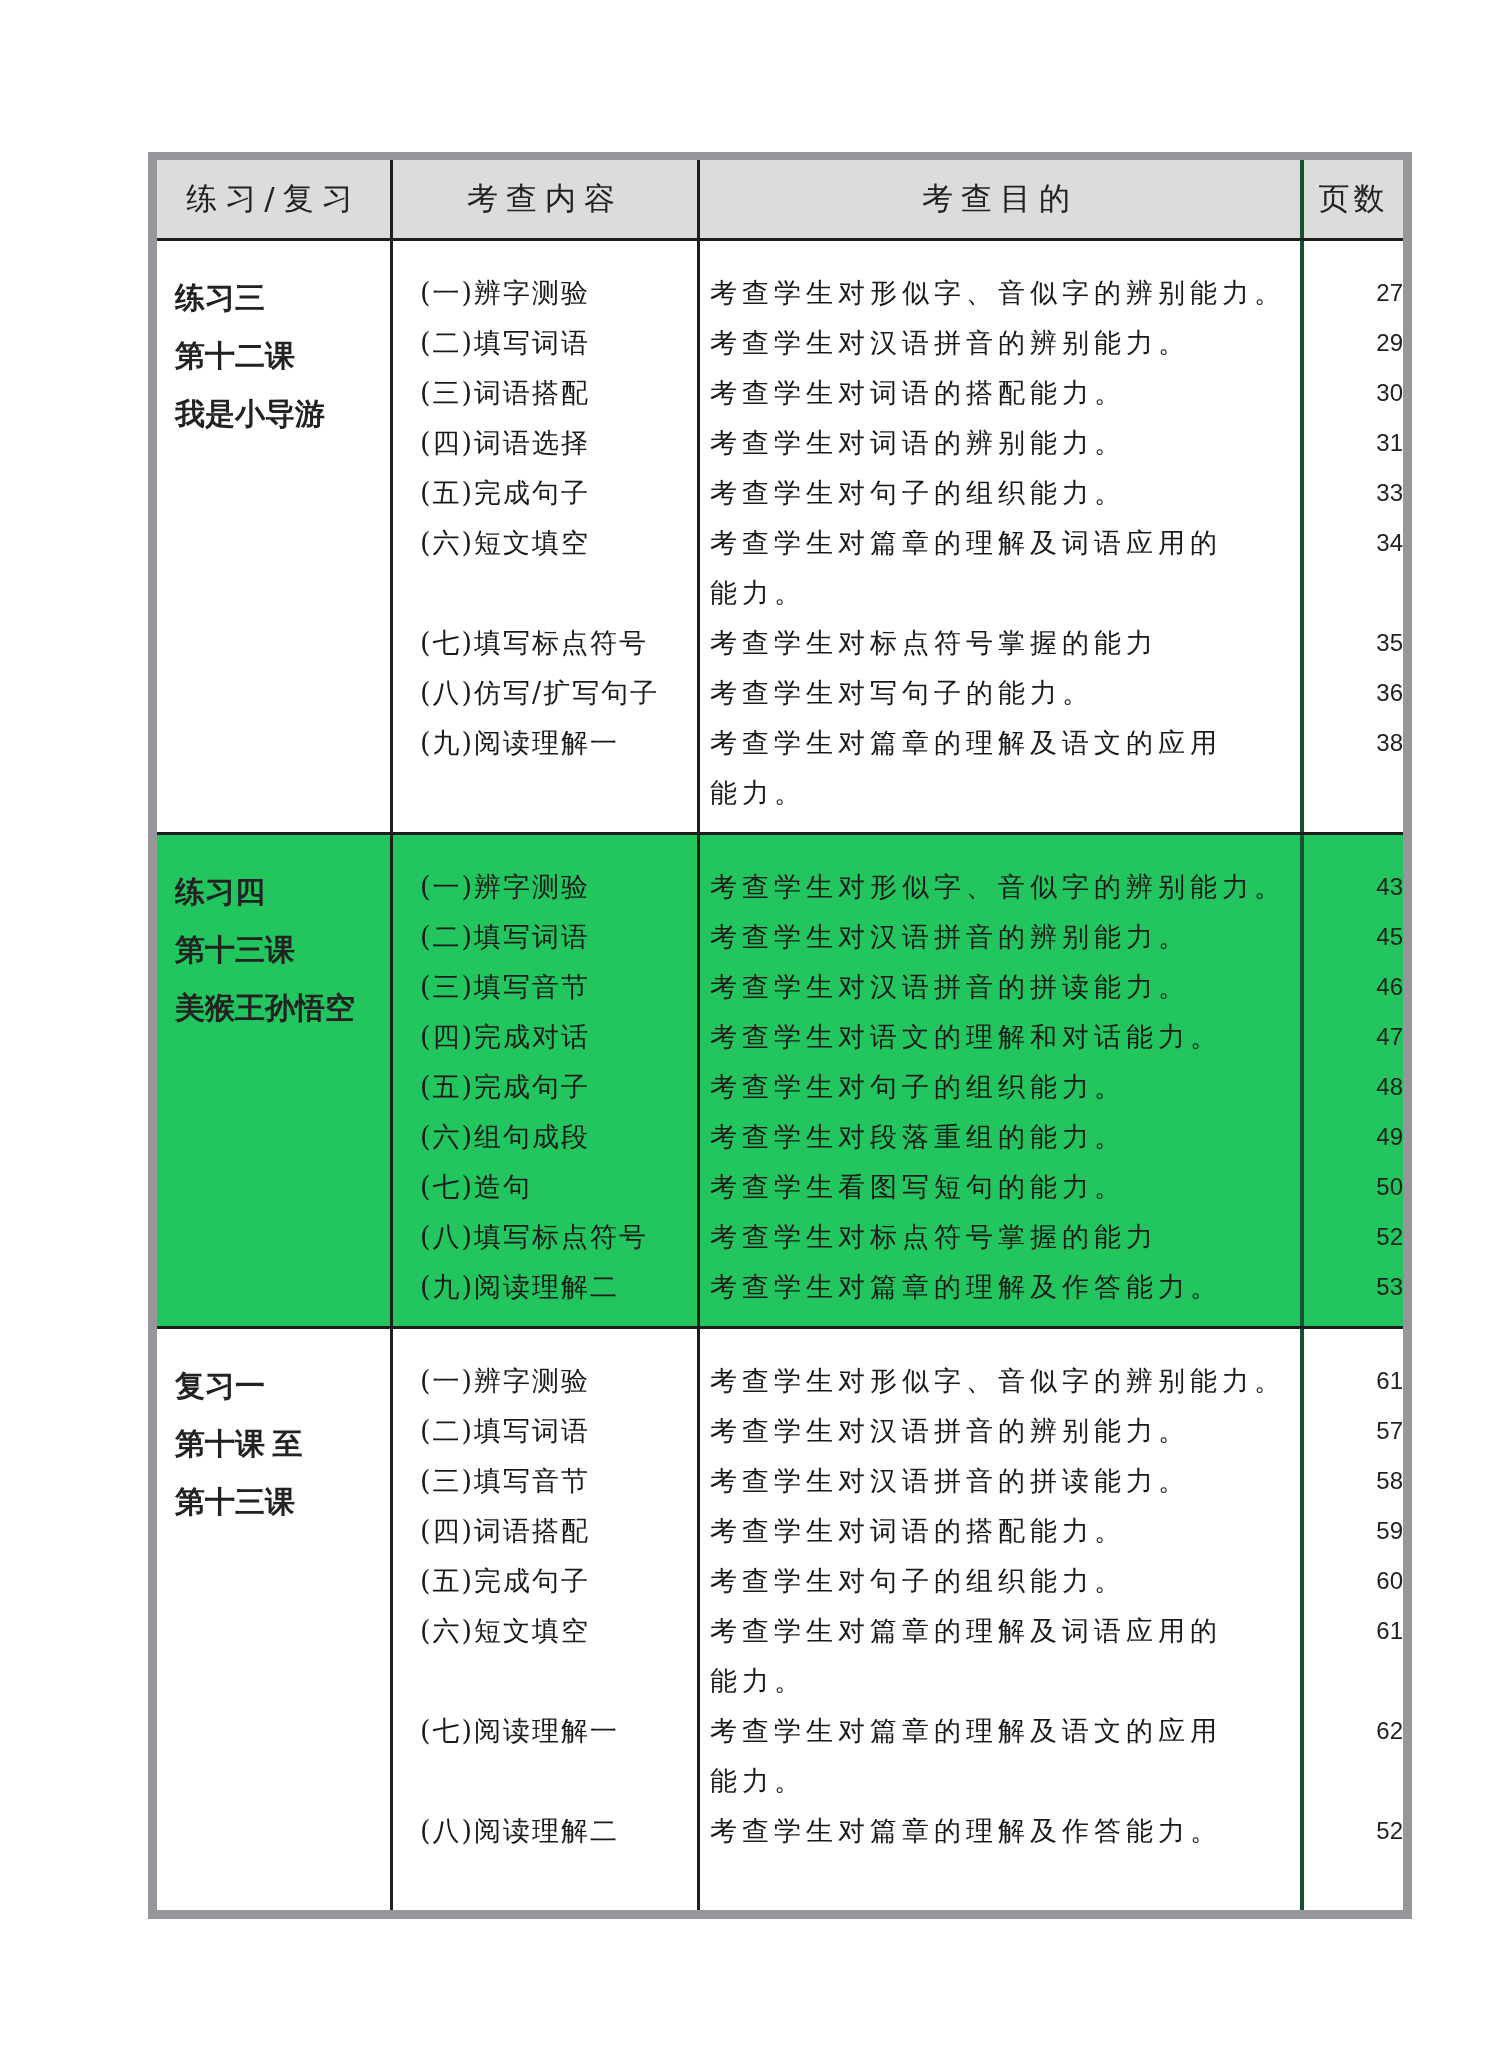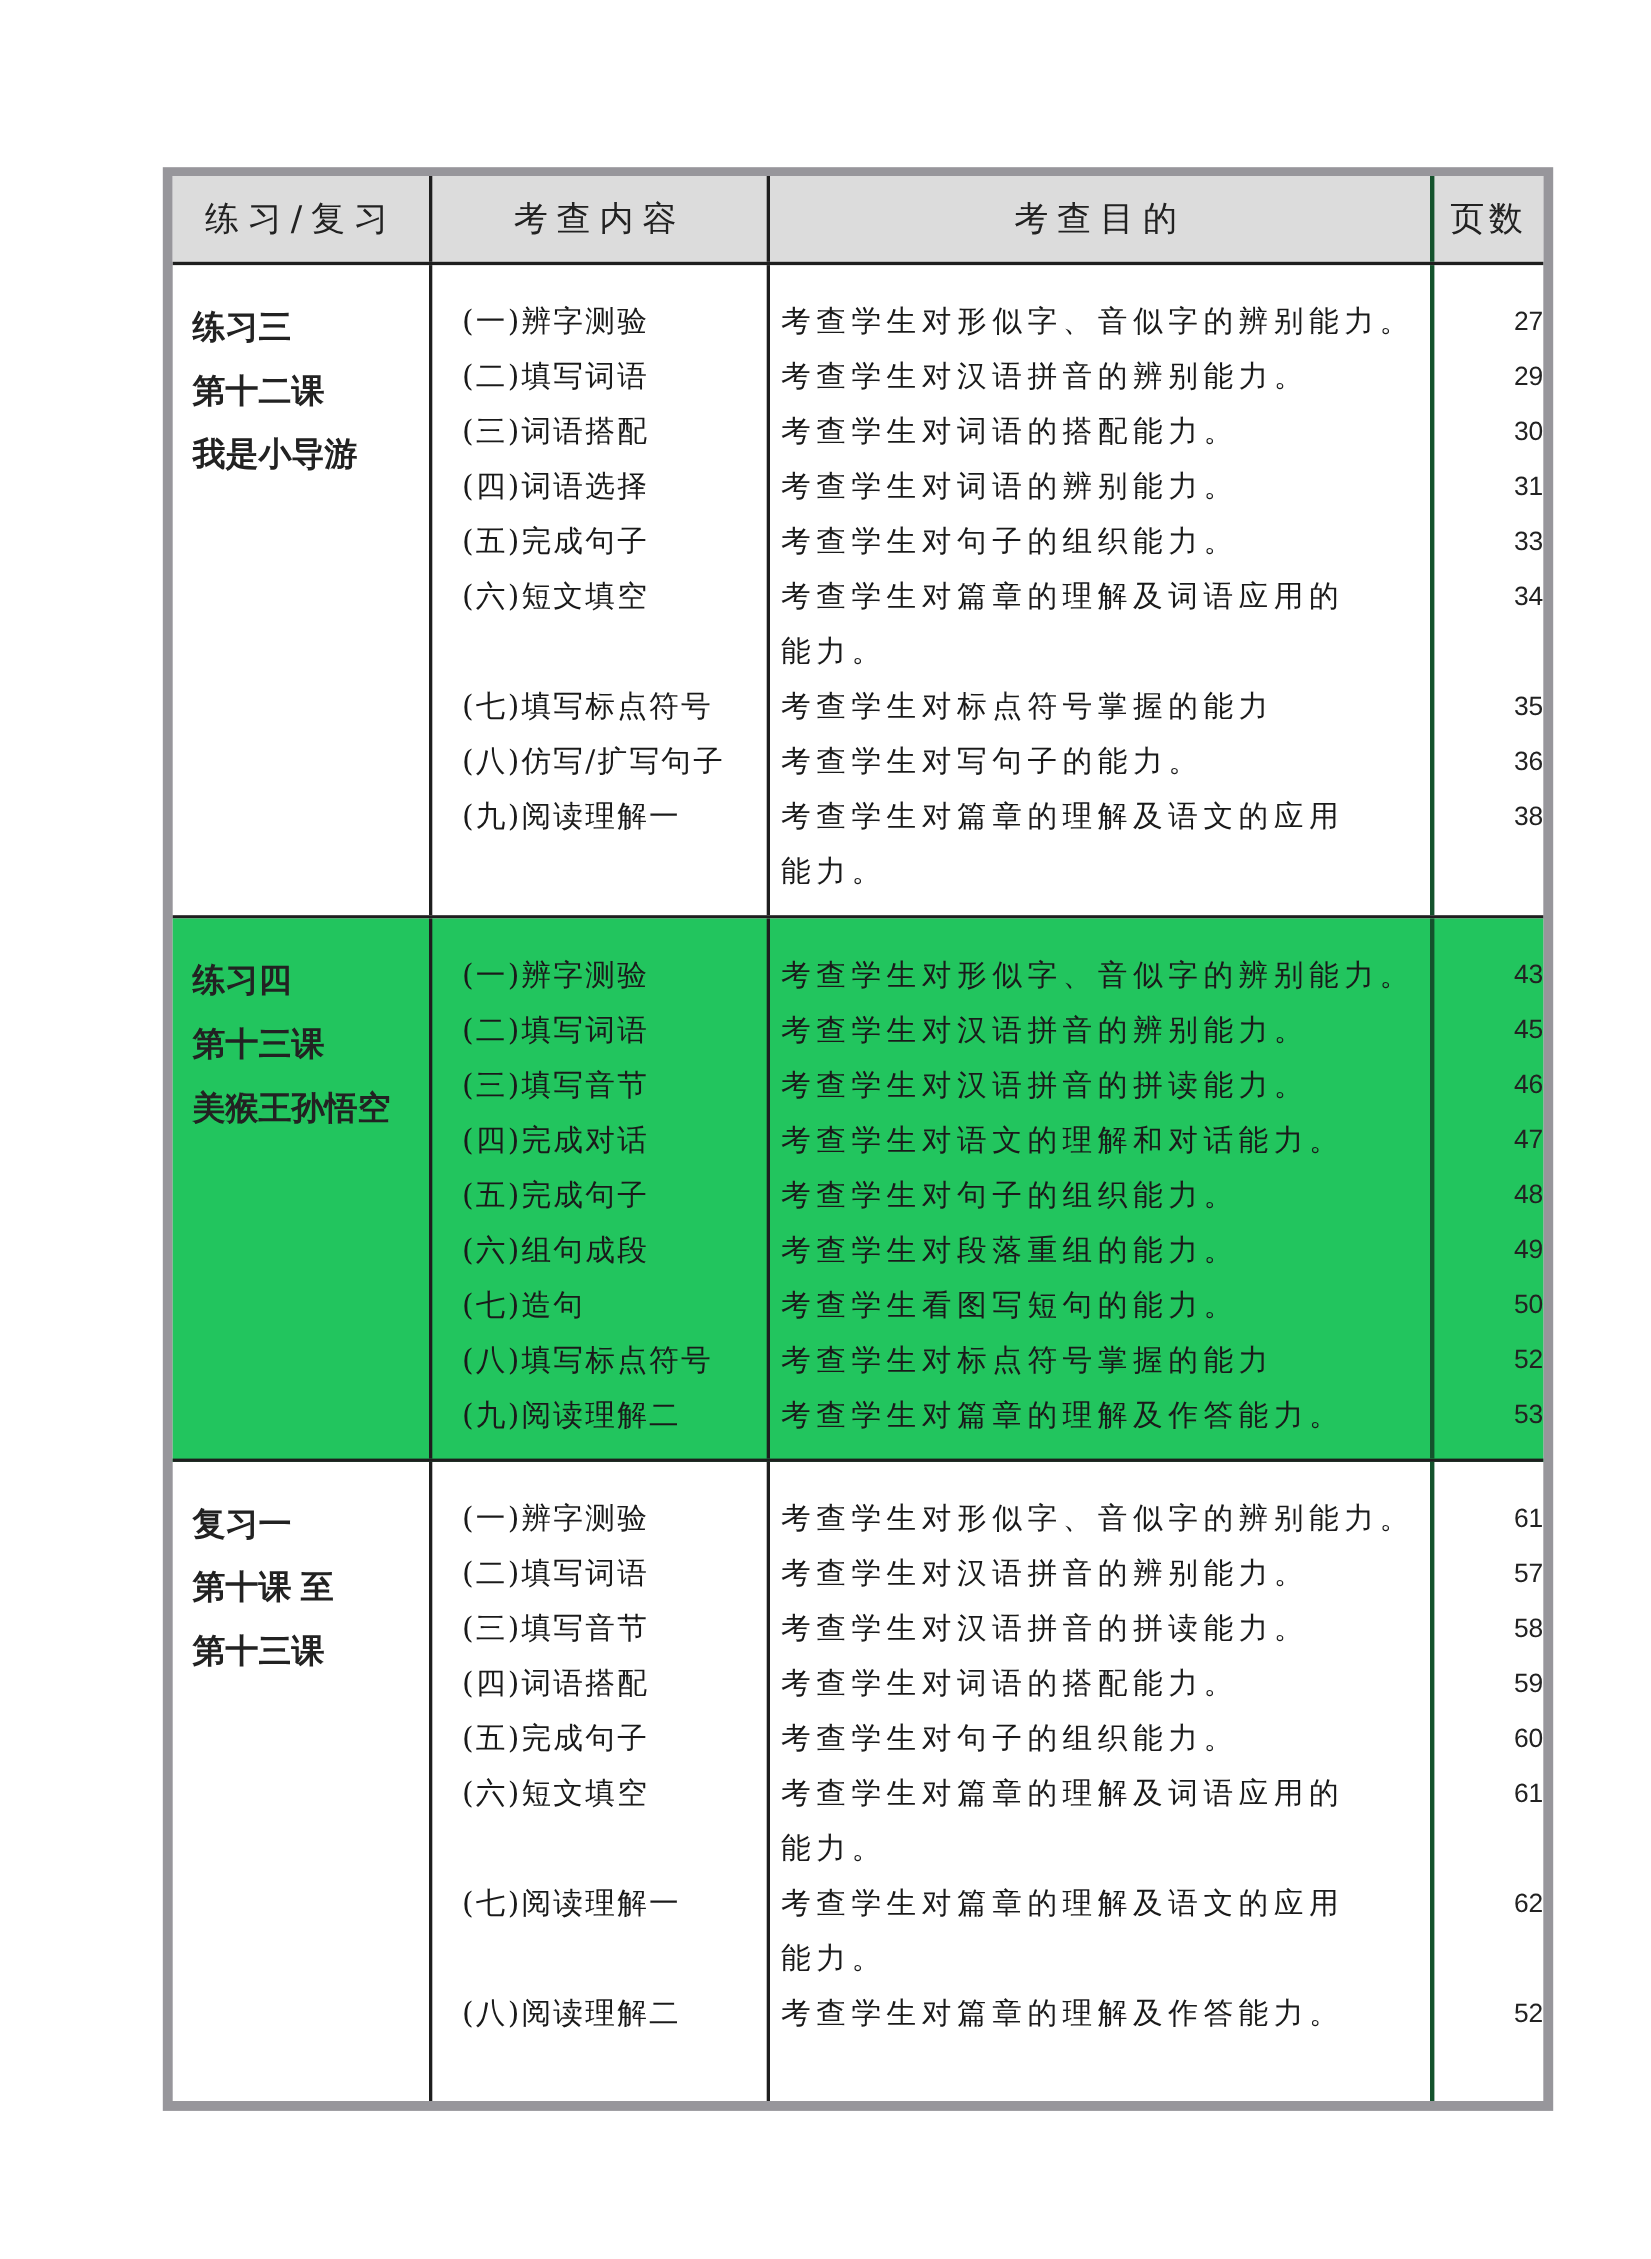--- a/index.html
+++ b/index.html
@@ -13,21 +13,21 @@
   .section { display:flex; border-bottom:3px solid #1e1e1e; }
   .section:last-child { border-bottom:none; flex:1; }
   .section.shaded { background:#22c55e; }
   .c1 { width:236px; border-right:3px solid #1e1e1e; box-sizing:border-box; }
   .c2 { width:307px; border-right:3px solid #1e1e1e; box-sizing:border-box; }
   .c3 { width:604px; border-right:4px solid #14532d; box-sizing:border-box; }
   .c4 { flex:1; }
   .hcell { display:flex; align-items:center; justify-content:center;
            font-family:"DejaVu Sans", sans-serif; font-size:31px; letter-spacing:8px; color:#222; }
   .hcell.c4 { letter-spacing:4px; }
-  .title-col { padding:28px 0 0 18px; font-family:Liberation Sans, sans-serif; font-weight:bold;
+  .title-col { padding:28px 0 0 18px; font-family:Liberation Serif, serif; font-weight:bold;
                font-size:30px; line-height:58px; color:#222; }
   .title-col div { white-space:pre; }
   .lines { padding-top:27px; padding-bottom:14px; }
   .line { height:50px; line-height:50px; font-size:27px; white-space:nowrap; }
   .c2 .line { padding-left:27px; letter-spacing:2px; }
   .c3 .line { padding-left:10px; letter-spacing:5px; }
   .c4 .line { text-align:right; font-family:"Liberation Sans", sans-serif; font-size:24px; color:#222; }
 </style>
 </head>
 <body>

